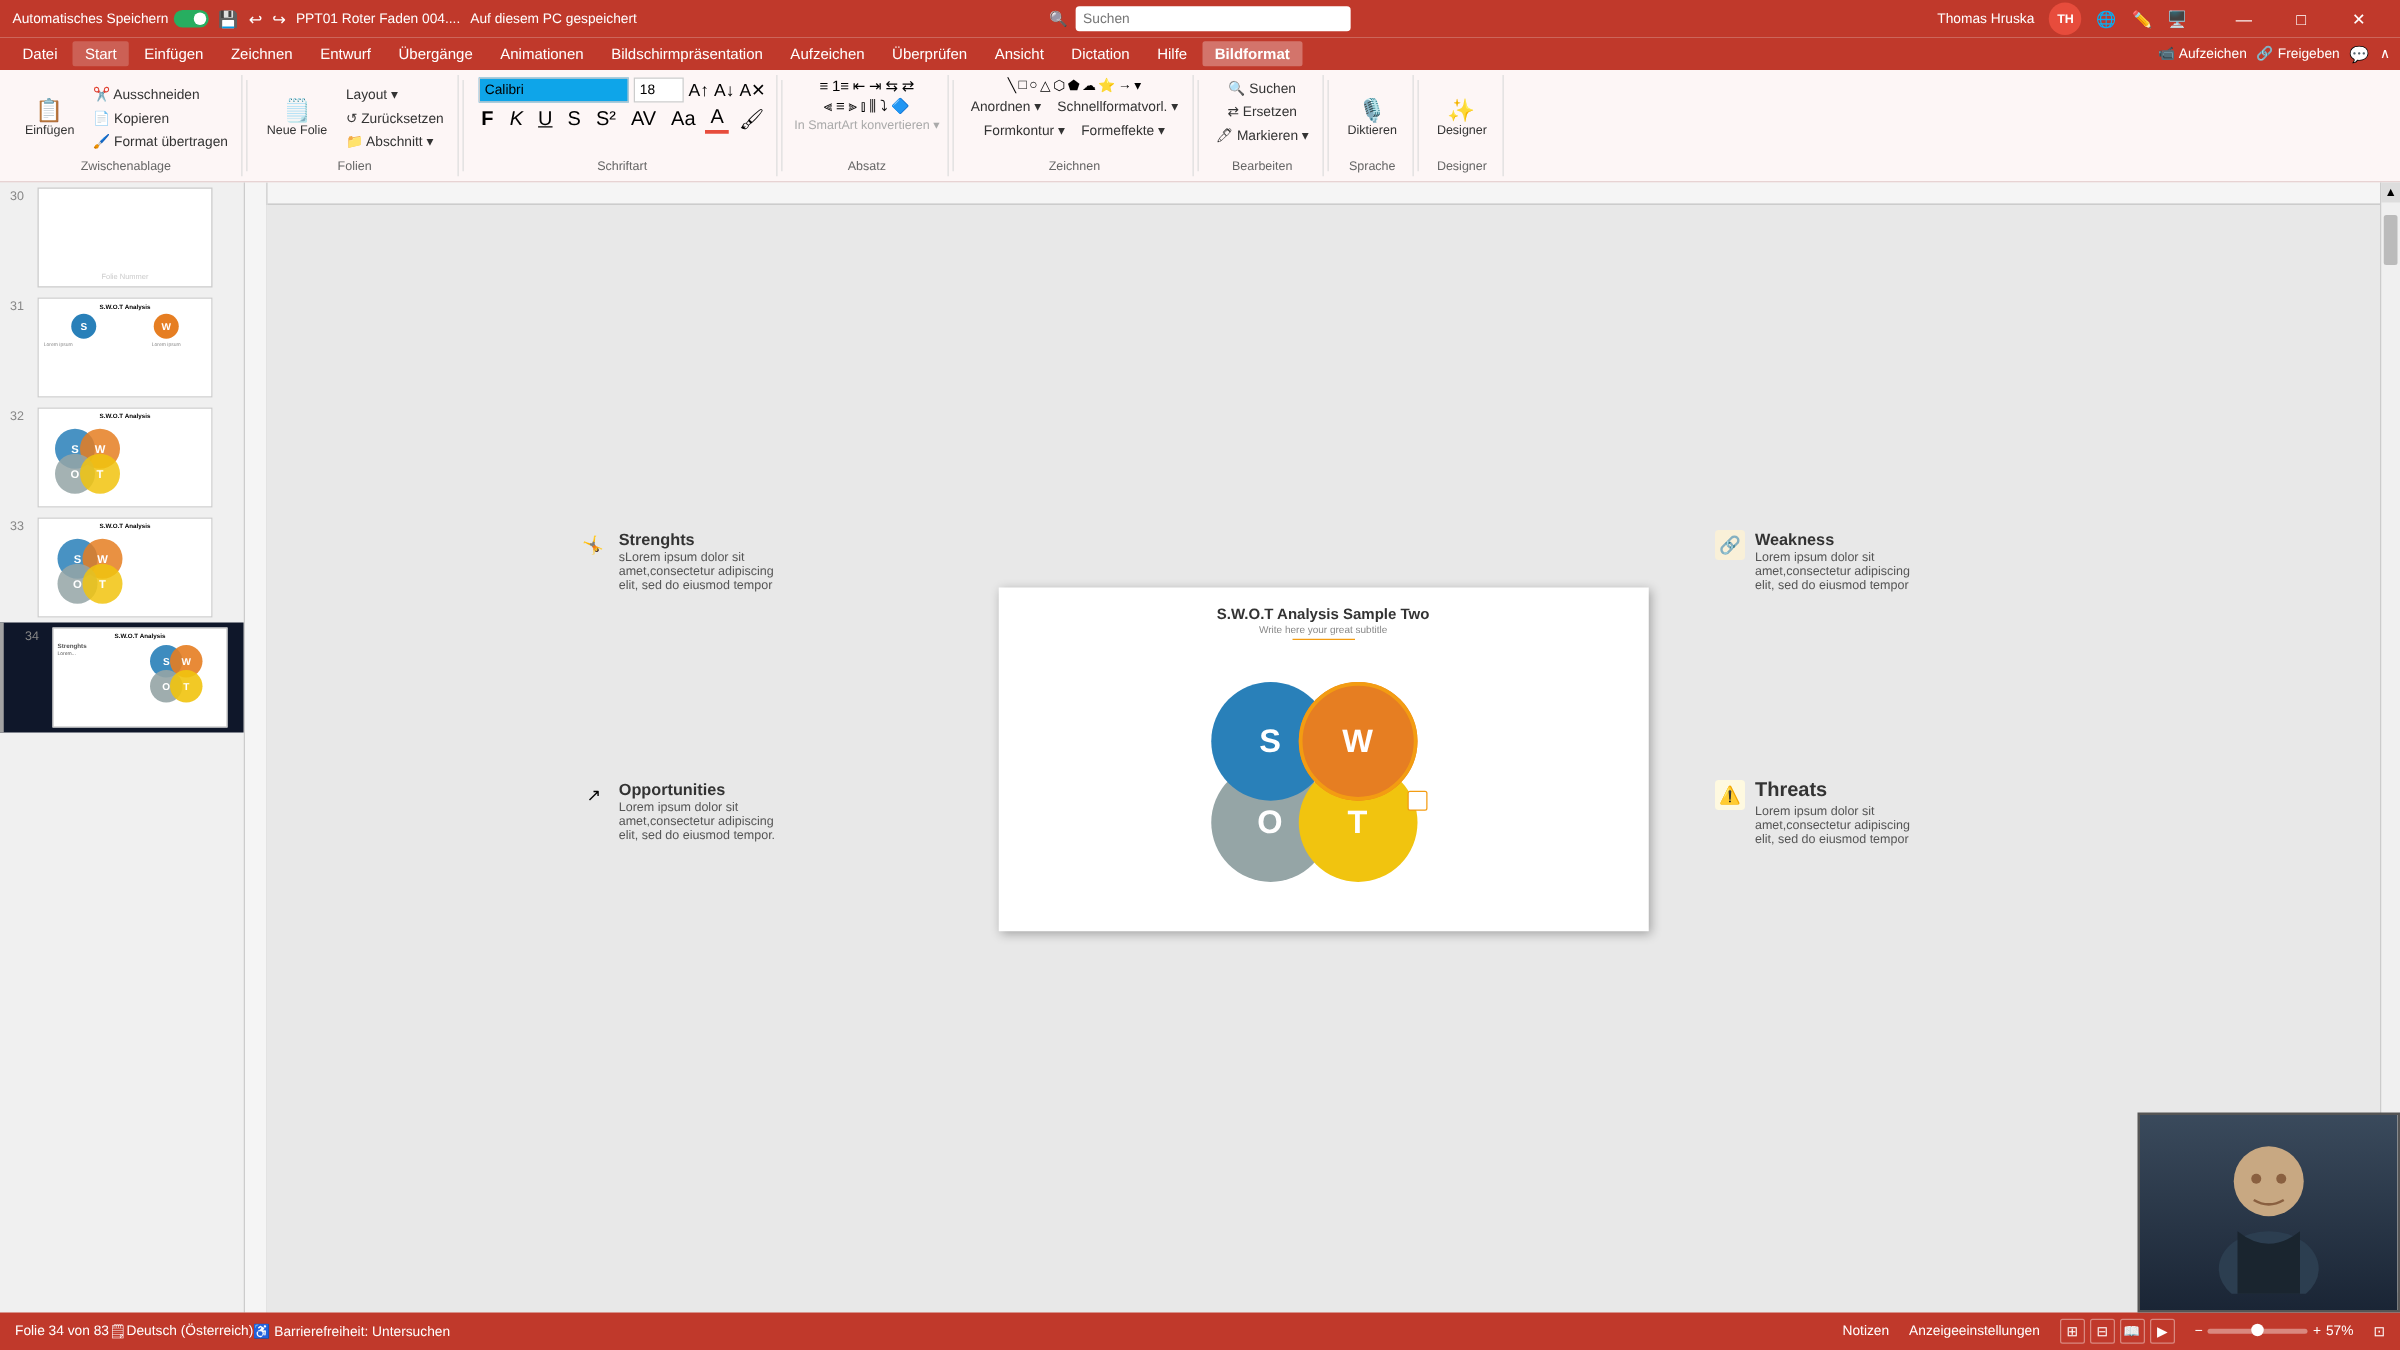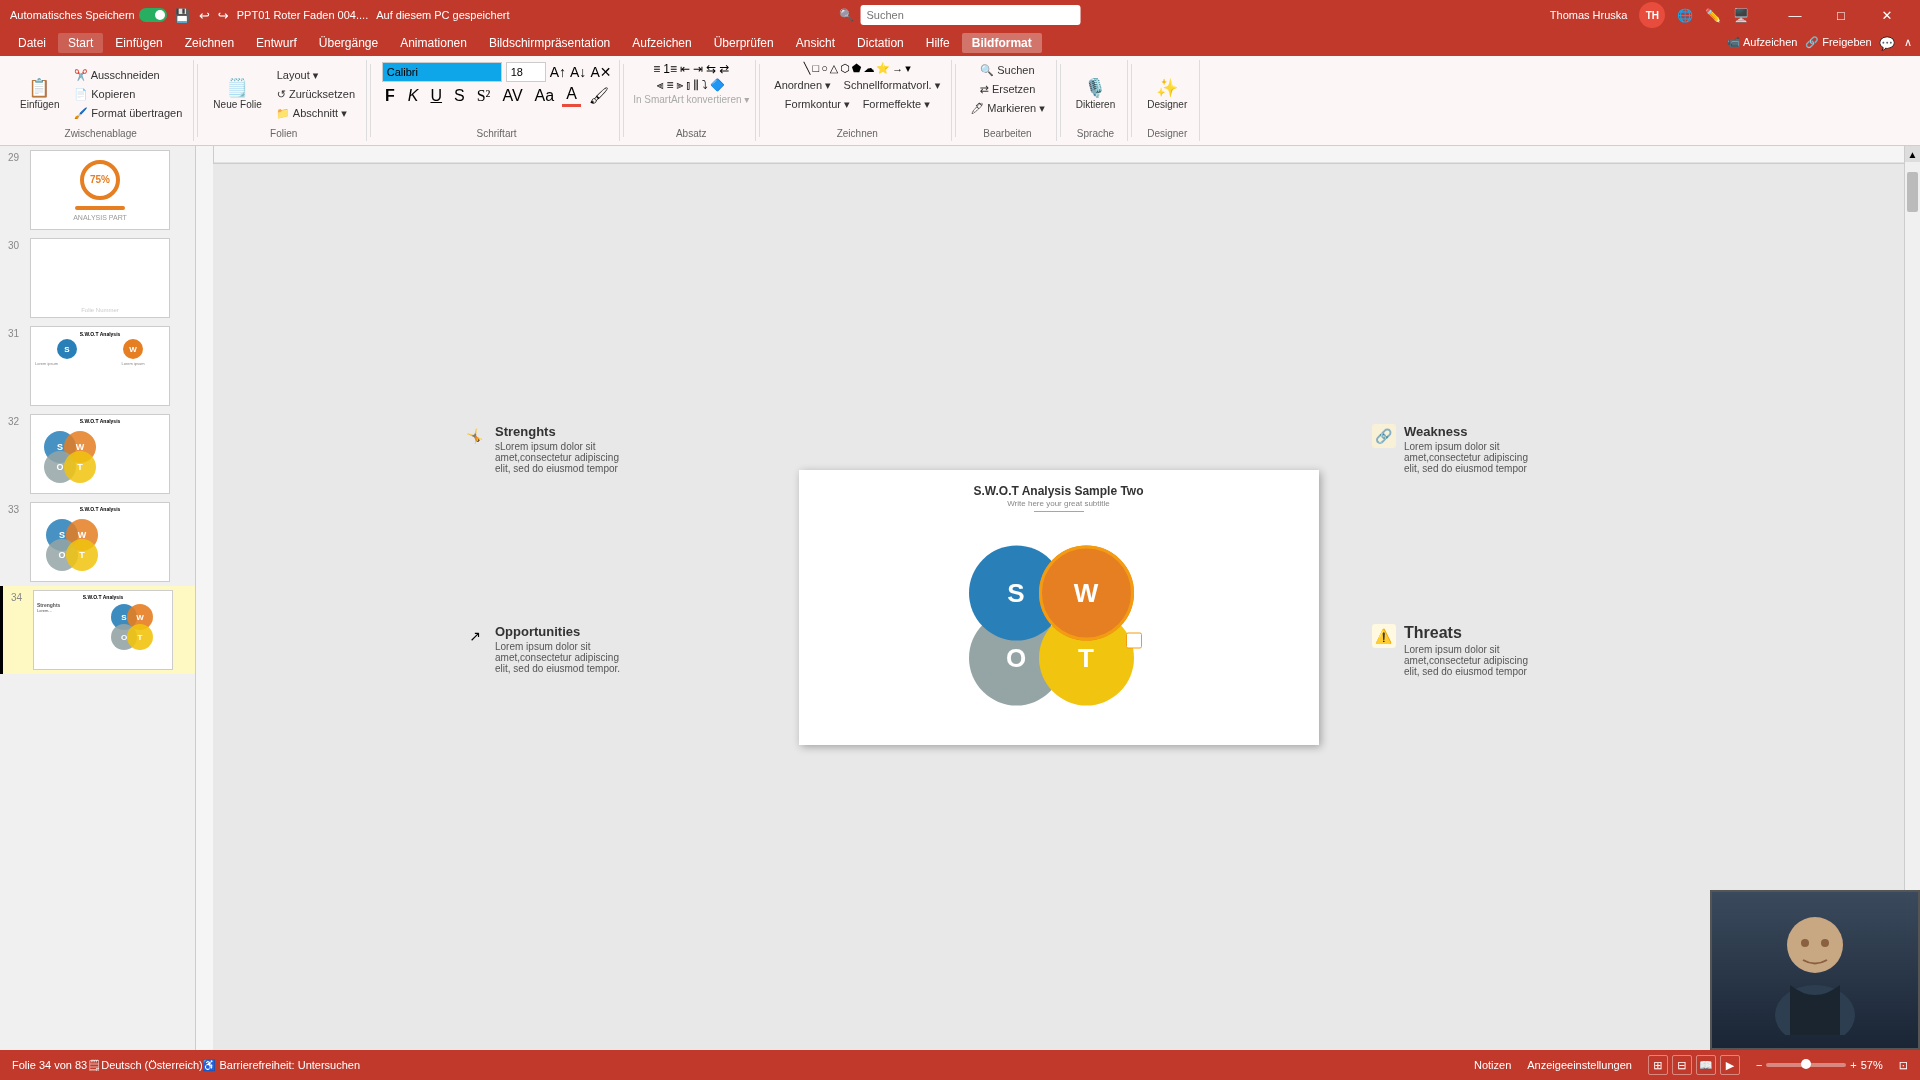--- a/index.html
+++ b/index.html
@@ -58,21 +58,21 @@
 
     
     #slide-panel {
       position: absolute; top: 146px; left: 0; width: 196px; bottom: 30px;
       background: #f0f0f0; overflow-y: auto; border-right: 1px solid #ccc;
     }
 
     .slide-thumb {
       display: flex; align-items: flex-start; padding: 4px 4px 4px 8px; cursor: pointer; gap: 4px;
     }
-    .slide-thumb.active { background: #fef9c3; border-left: 3px solid #000000; }
+    .slide-thumb.active { background: #0f172a; border-left: 3px solid #a3a3a3; justify-content: center; }
     .slide-num { font-size: 10px; color: #888; min-width: 18px; margin-top: 2px; }
     .slide-img {
       width: 140px; height: 80px; background: white; border: 1px solid #ccc;
       display: flex; align-items: center; justify-content: center; overflow: hidden; flex-shrink: 0;
     }
 
     
     #main-canvas {
       position: absolute; top: 164px; left: 213px; right: 16px; bottom: 30px;
       background: #e8e8e8; overflow: hidden; display: flex; align-items: center; justify-content: center;
@@ -232,21 +232,21 @@
         <div style="width:40px;height:20px;border:1px solid #ccc;background:white;font-size:11px;display:flex;align-items:center;padding:0 4px;">18</div>
         <span style="font-size:14px;cursor:pointer;">A↑</span>
         <span style="font-size:14px;cursor:pointer;">A↓</span>
         <span style="font-size:14px;cursor:pointer;">A✕</span>
       </div>
       <div style="display:flex;align-items:center;gap:4px;">
         <span style="font-weight:bold;cursor:pointer;padding:1px 4px;border:1px solid transparent;">F</span>
         <span style="font-style:italic;cursor:pointer;padding:1px 4px;">K</span>
         <span style="text-decoration:underline;cursor:pointer;padding:1px 4px;">U</span>
         <span style="cursor:pointer;padding:1px 4px;">S</span>
-        <span style="cursor:pointer;padding:1px 4px;font-family:Liberation Serif, serif;">S²</span>
+        <span style="cursor:pointer;padding:1px 4px;">S²</span>
         <span style="cursor:pointer;padding:1px 4px;">AV</span>
         <span style="cursor:pointer;padding:1px 4px;">Aa</span>
         <span style="cursor:pointer;padding:1px 4px;border-bottom:3px solid #e74c3c;">A</span>
         <span style="cursor:pointer;padding:1px 4px;">🖌</span>
       </div>
     </div>
     <span class="ribbon-group-label">Schriftart</span>
   </div>
   <div class="ribbon-separator"></div>
 
@@ -341,30 +341,20 @@
     <rect width="100%" height="18" fill="#f5f5f5"></rect>
     <line x1="0" y1="17" x2="100%" y2="17" stroke="#ccc"></line>
 
   </svg>
 </div>
 
 <div id="ruler-left"></div>
 
 <div id="slide-panel">
 
-  <div class="slide-thumb">
-    <span class="slide-num">29</span>
-    <div class="slide-img">
-      <div style="width:100%;height:100%;display:flex;align-items:center;justify-content:center;flex-direction:column;gap:4px;">
-        <div style="width:40px;height:40px;border-radius:50%;border:4px solid #e67e22;display:flex;align-items:center;justify-content:center;font-size:10px;font-weight:bold;color:#e67e22;">75%</div>
-        <div style="width:50px;height:4px;background:#e67e22;border-radius:2px;margin-top:2px;"></div>
-        <div style="font-size:7px;color:#999;text-align:center;">ANALYSIS PART</div>
-      </div>
-    </div>
-  </div>
 
   <div class="slide-thumb">
     <span class="slide-num">30</span>
     <div class="slide-img">
       <div style="width:100%;height:100%;background:white;display:flex;align-items:flex-end;justify-content:center;padding-bottom:4px;">
         <span style="font-size:6px;color:#ccc;">Folie Nummer</span>
       </div>
     </div>
   </div>
 

